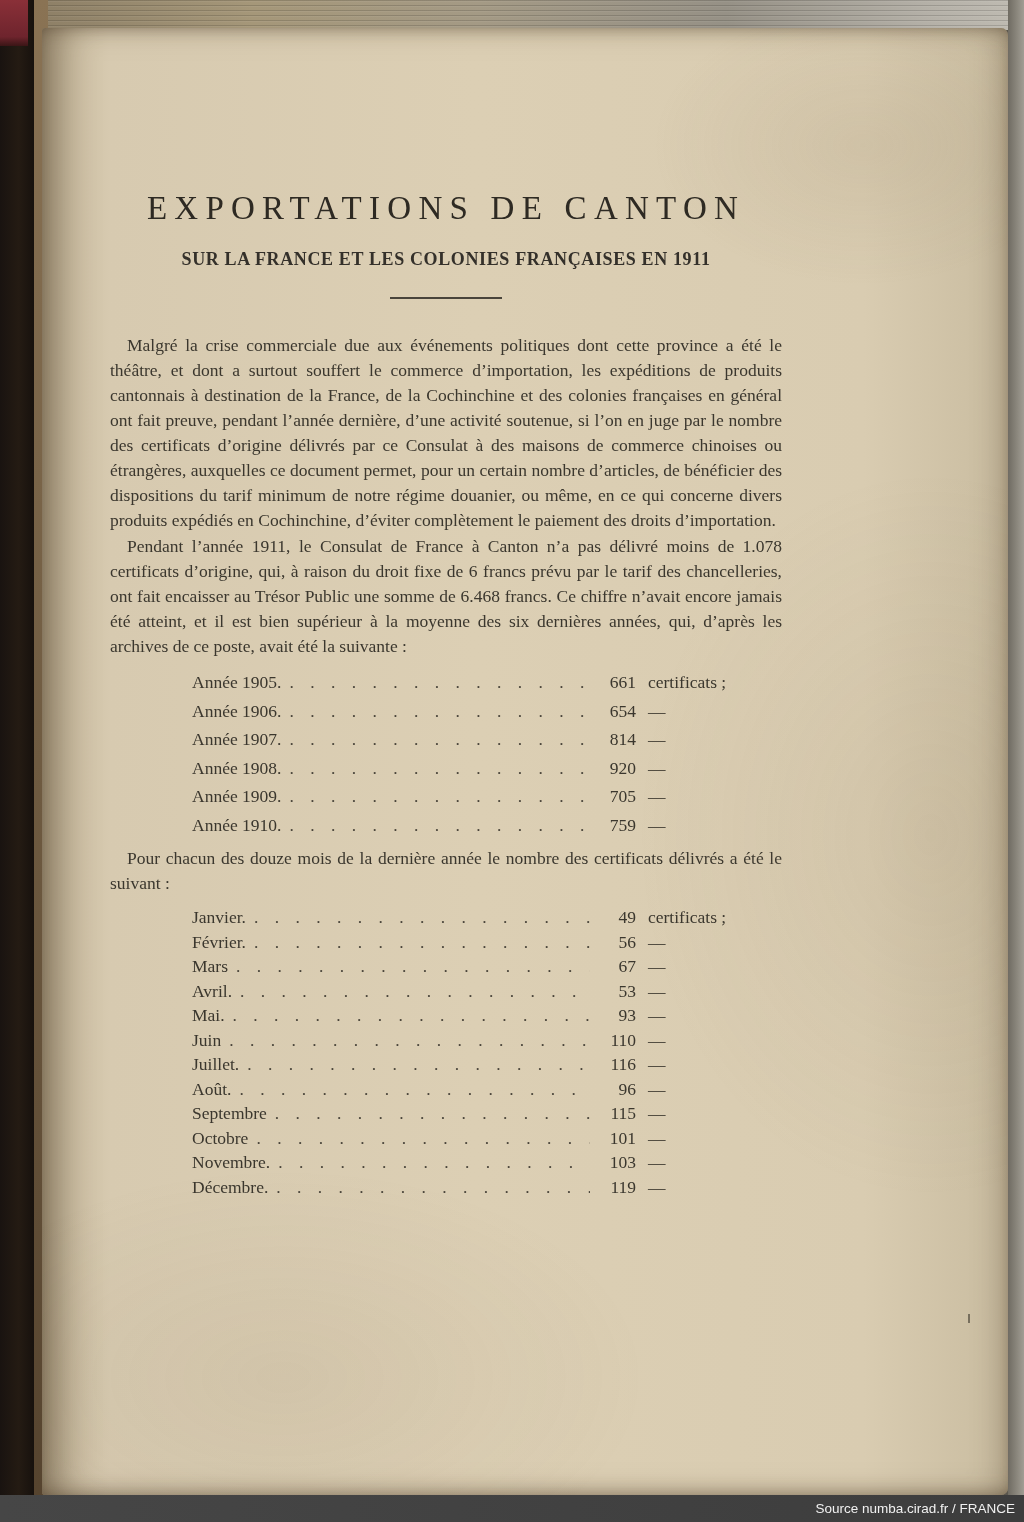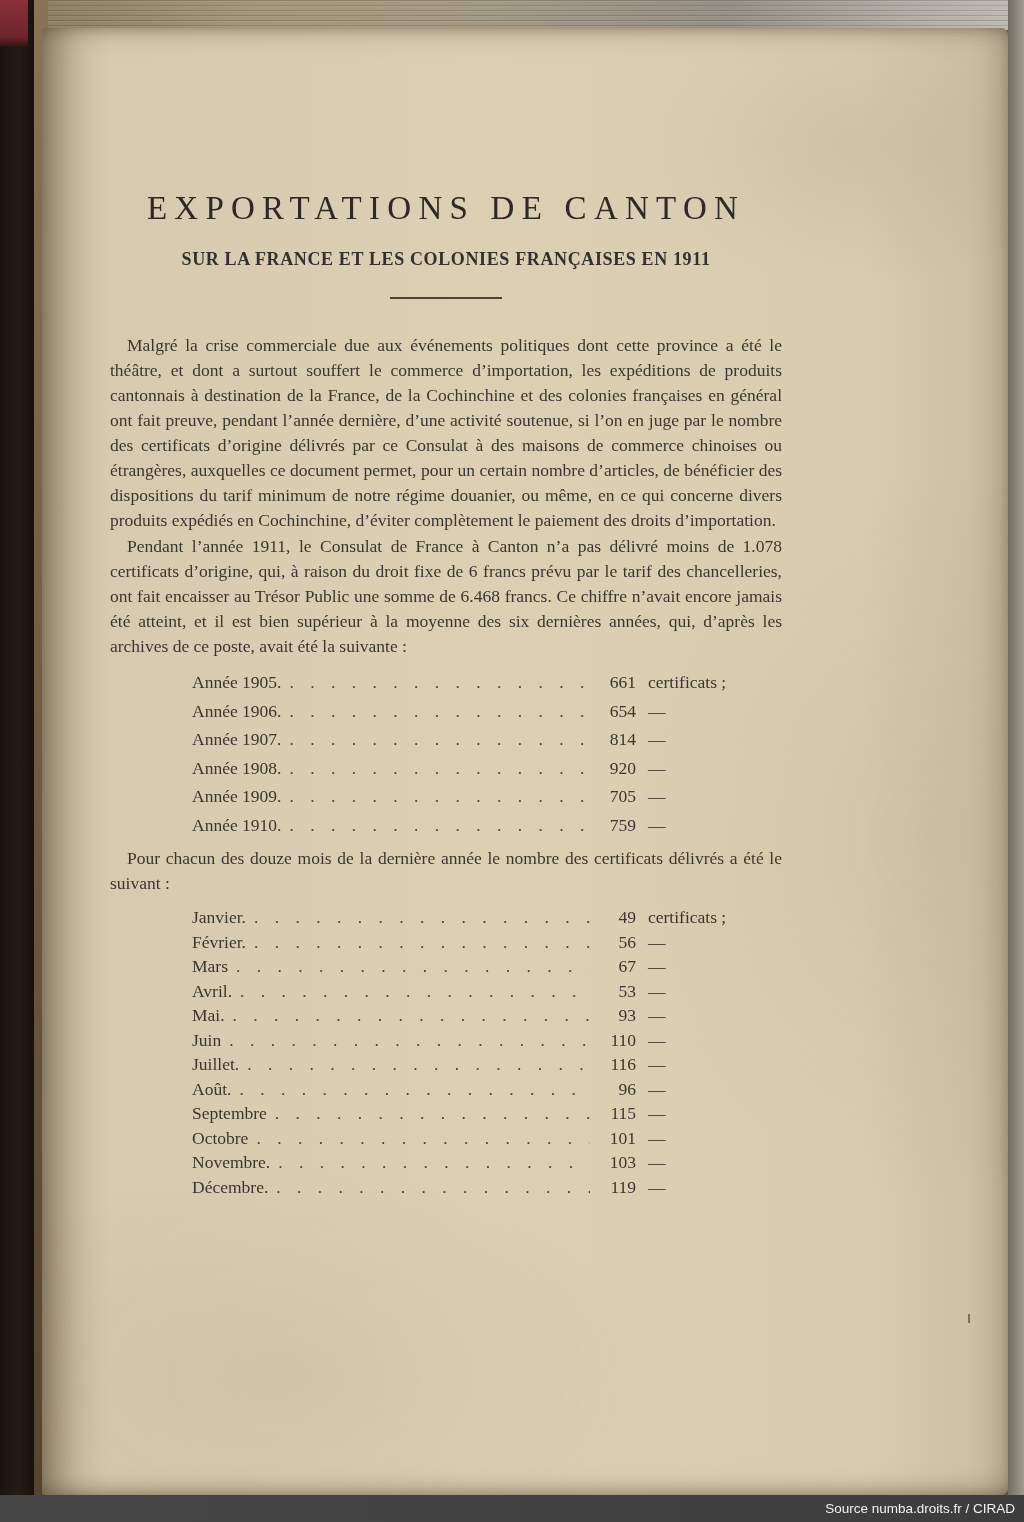--- a/index.html
+++ b/index.html
@@ -251,16 +251,16 @@
           <span class="tvalue">119</span>
           <span class="tsuffix">—</span>
         </div>
       </div>
 
     </div>
     <div class="stray-mark"></div>
   </div>
 
   <div class="footer-bar">
-    <span>Source numba.droits.fr / CIRAD</span>
+    <span>Source numba.cirad.fr / FRANCE</span>
   </div>
 
 </div>
 
 </body></html>

